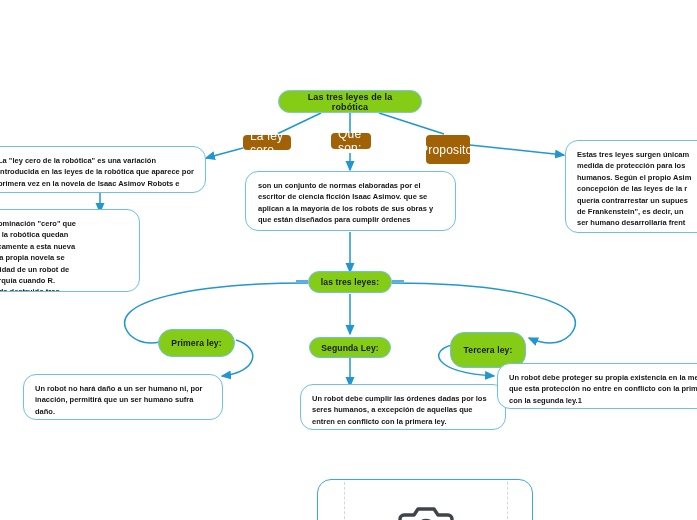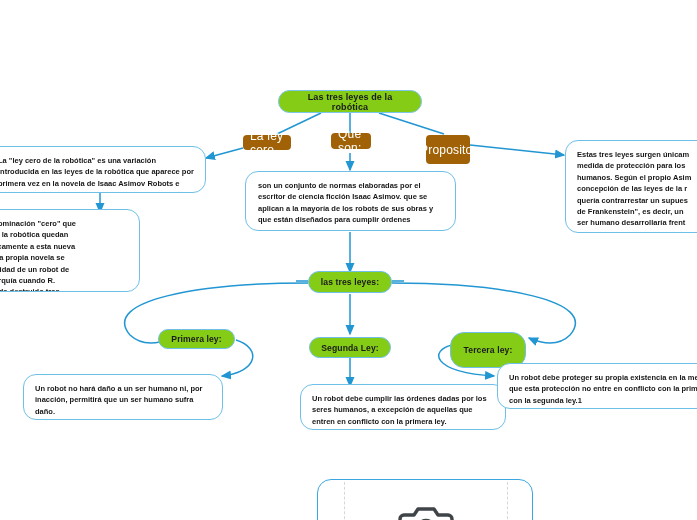--- a/index.html
+++ b/index.html
@@ -163,21 +163,21 @@
 humanos. Según el propio Asim
 concepción de las leyes de la r
 quería contrarrestar un supues
 de Frankenstein", es decir, un
 ser humano desarrollaría frent
 máquinas que hipotéticamente
 rebelarse y alzarse contra sus</div>
 
   <div class="node topic" style="left:308px;top:271px;width:84px;height:22px;">las tres leyes:</div>
 
-  <div class="node topic" style="left:158px;top:329px;width:77px;height:20px;">Primera ley:</div>
+  <div class="node topic" style="left:158px;top:329px;width:77px;height:28px;">Primera ley:</div>
 
   <div class="node topic" style="left:309px;top:337px;width:82px;height:21px;">Segunda Ley:</div>
 
   <div class="node topic" style="left:450px;top:332px;width:76px;height:36px;">Tercera ley:</div>
 
   <div class="node textbox" style="left:23px;top:374px;width:200px;height:46px;">Un robot no hará daño a un ser humano ni, por inacción, permitirá que un ser humano sufra daño.</div>
 
   <div class="node textbox" style="left:258px;top:384px;width:206px;height:46px;margin-left:42px;">Un robot debe cumplir las órdenes dadas por los seres humanos, a excepción de aquellas que entren en conflicto con la primera ley.</div>
 
   <div class="node textbox" style="left:497px;top:363px;width:240px;height:46px;">Un robot debe proteger su propia existencia en la medida en que esta protección no entre en conflicto con la primera o con la segunda ley.1</div>

